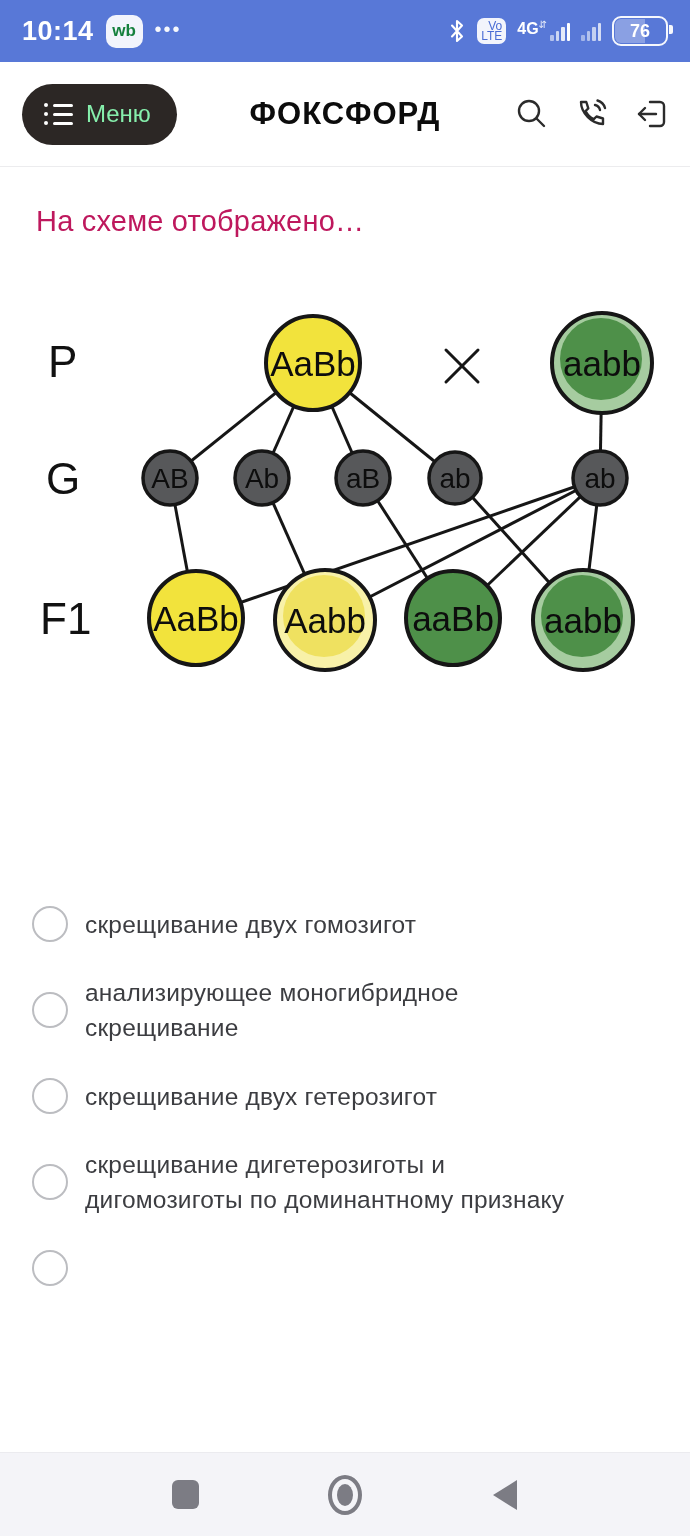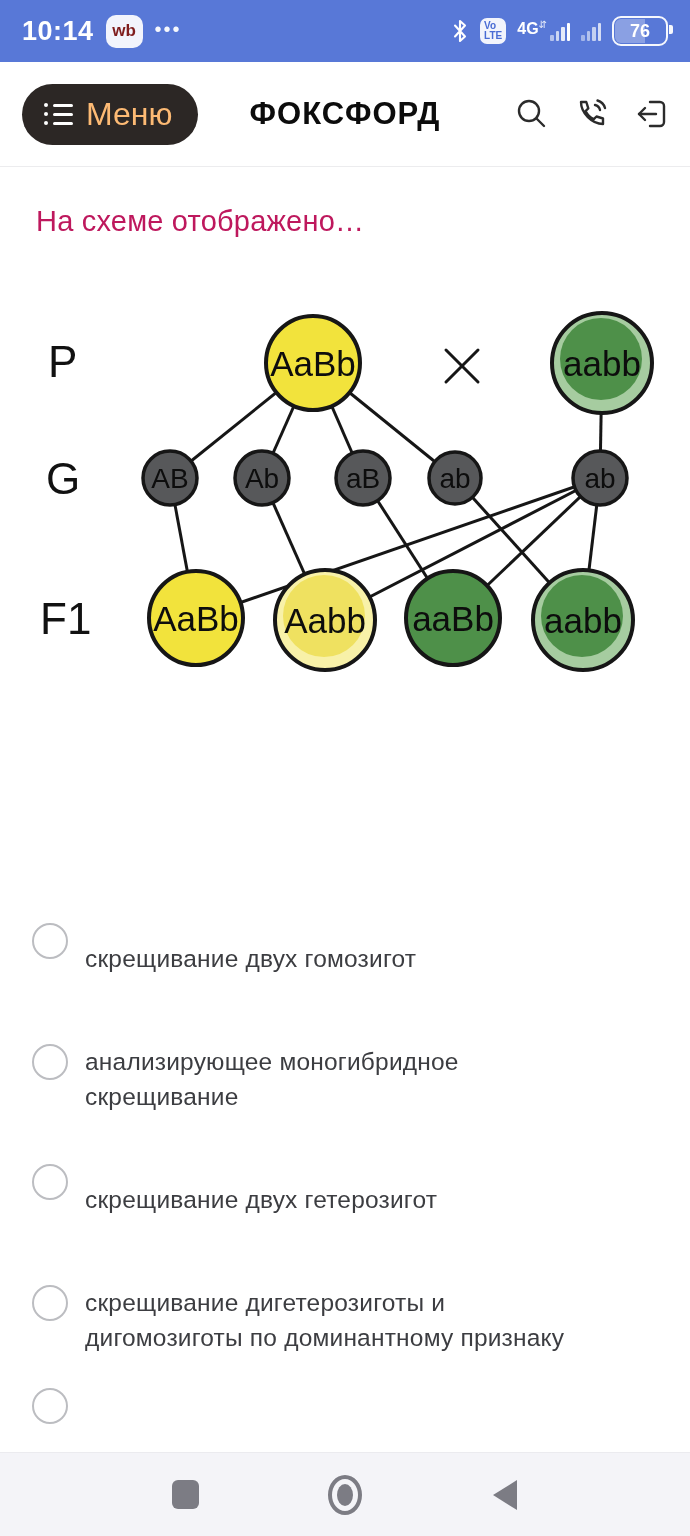--- a/index.html
+++ b/index.html
@@ -11,27 +11,27 @@
   .statusbar{
     position:absolute;top:0;left:0;width:100%;height:62px;background:#5878d7;
     display:flex;align-items:center;justify-content:space-between;
     color:#fff;box-sizing:border-box;padding:16px 22px;
   }
   .sb-left{display:flex;align-items:center;gap:12px;}
   .sb-time{font-size:27px;font-weight:700;letter-spacing:.5px;}
   .wb-badge{
     width:37px;height:33px;background:rgba(255,255,255,.92);border-radius:10px;
     display:flex;align-items:center;justify-content:center;
-    color:#7f1d1d;font-weight:800;font-size:17px;
+    color:#15803d;font-weight:800;font-size:17px;
   }
   .sb-dots{font-size:20px;letter-spacing:2px;opacity:.95;line-height:0;margin-top:-4px;}
   .sb-right{display:flex;align-items:center;gap:11px;}
   .volte{
     background:rgba(255,255,255,.92);color:#4a6cd4;border-radius:7px;
-    font-size:10px;font-weight:700;line-height:10px;padding:3px 4px;text-align:left;
+    font-size:12px;font-weight:400;line-height:10px;padding:3px 4px;text-align:right;
   }
   .netgrp{display:flex;align-items:flex-start;gap:3px;}
   .netcol{display:flex;flex-direction:row;align-items:flex-start;line-height:1;}
   .net4g{font-size:16px;font-weight:700;}
   .netarrows{font-size:10px;opacity:.85;margin-top:-1px;}
   .bars{display:flex;align-items:flex-end;gap:2px;height:20px;}
   .bars i{display:block;width:3.5px;background:#fff;border-radius:1px;}
   .battery{
     position:relative;display:flex;align-items:center;justify-content:center;
     width:52px;height:26px;border:2.5px solid rgba(255,255,255,.95);border-radius:9px;
@@ -49,21 +49,21 @@
     border-bottom:1px solid #ececee;display:flex;align-items:center;box-sizing:border-box;padding:0 22px;
   }
   .menu-pill{
     display:flex;align-items:center;gap:13px;background:#2c2725;border:none;
     border-radius:32px;height:61px;padding:0 26px 0 22px;cursor:pointer;
   }
   .menu-icon{display:flex;flex-direction:column;gap:5px;}
   .menu-icon .mrow{display:flex;align-items:center;gap:5px;}
   .menu-icon .mdot{width:4px;height:4px;border-radius:50%;background:#fff;}
   .menu-icon .mline{width:20px;height:3px;background:#fff;border-radius:2px;}
-  .menu-label{color:#fdba74;font-size:32px;font-weight:500;}
+  .menu-label{color:#86efac;font-size:24px;font-weight:500;}
   .logo{
     position:absolute;left:50%;transform:translateX(-50%);
     font-size:31px;font-weight:800;letter-spacing:1px;color:#0c0c0c;text-align:right;
   }
   .hdr-icons{position:absolute;right:20px;display:flex;align-items:center;gap:22px;}
   .hicon{width:38px;height:38px;display:flex;align-items:center;justify-content:center;cursor:pointer;background:none;border:none;padding:0;}
   .hicon svg{stroke:#2b2b2b;fill:none;stroke-width:2.4;stroke-linecap:round;stroke-linejoin:round;}
   
   .q-title{
     position:absolute;top:205px;left:36px;right:36px;
@@ -73,21 +73,21 @@
   
   .options{
     position:absolute;top:906px;left:32px;right:28px;
     display:flex;flex-direction:column;gap:33px;
   }
   .opt{display:flex;align-items:center;gap:17px;cursor:pointer;}
   .radio{
     flex:0 0 auto;width:36px;height:36px;border-radius:50%;
     border:2px solid #bcbdc1;background:#fff;box-sizing:border-box;
   }
-  .opt-text{font-size:24.5px;color:#3c3d41;line-height:35px;letter-spacing:.2px;margin-top:35px;}
+  .opt-text{font-size:24.5px;color:#3c3d41;line-height:35px;letter-spacing:.2px;}
   
   .bottomnav{
     position:absolute;left:0;bottom:0;width:100%;height:84px;background:#f4f4f8;
     display:flex;align-items:center;justify-content:center;gap:116px;
     border-top:1px solid #ebebef;box-sizing:border-box;
   }
   .nav-btn{background:none;border:none;padding:0;cursor:pointer;display:flex;align-items:center;justify-content:center;width:44px;height:44px;}
   .sq{width:27px;height:29px;background:#7c7c84;border-radius:6px;}
   .homering{width:34px;height:40px;border:4px solid #7c7c84;border-radius:50%;display:flex;align-items:center;justify-content:center;box-sizing:border-box;}
   .homedot{width:16px;height:22px;background:#7c7c84;border-radius:50%;}

